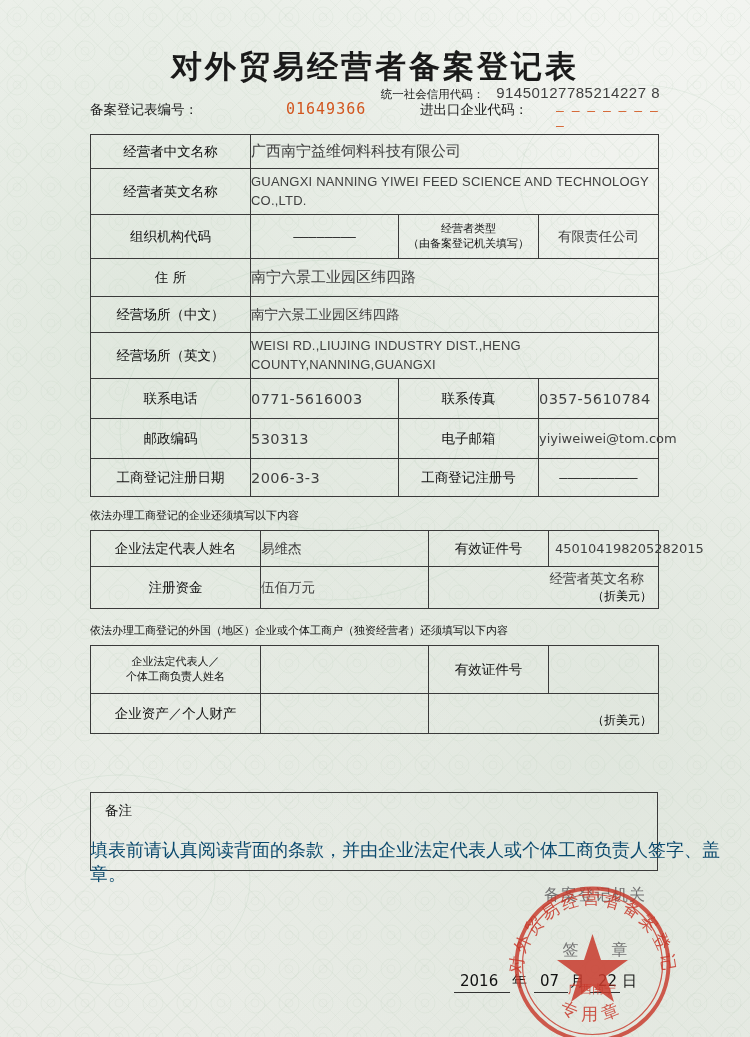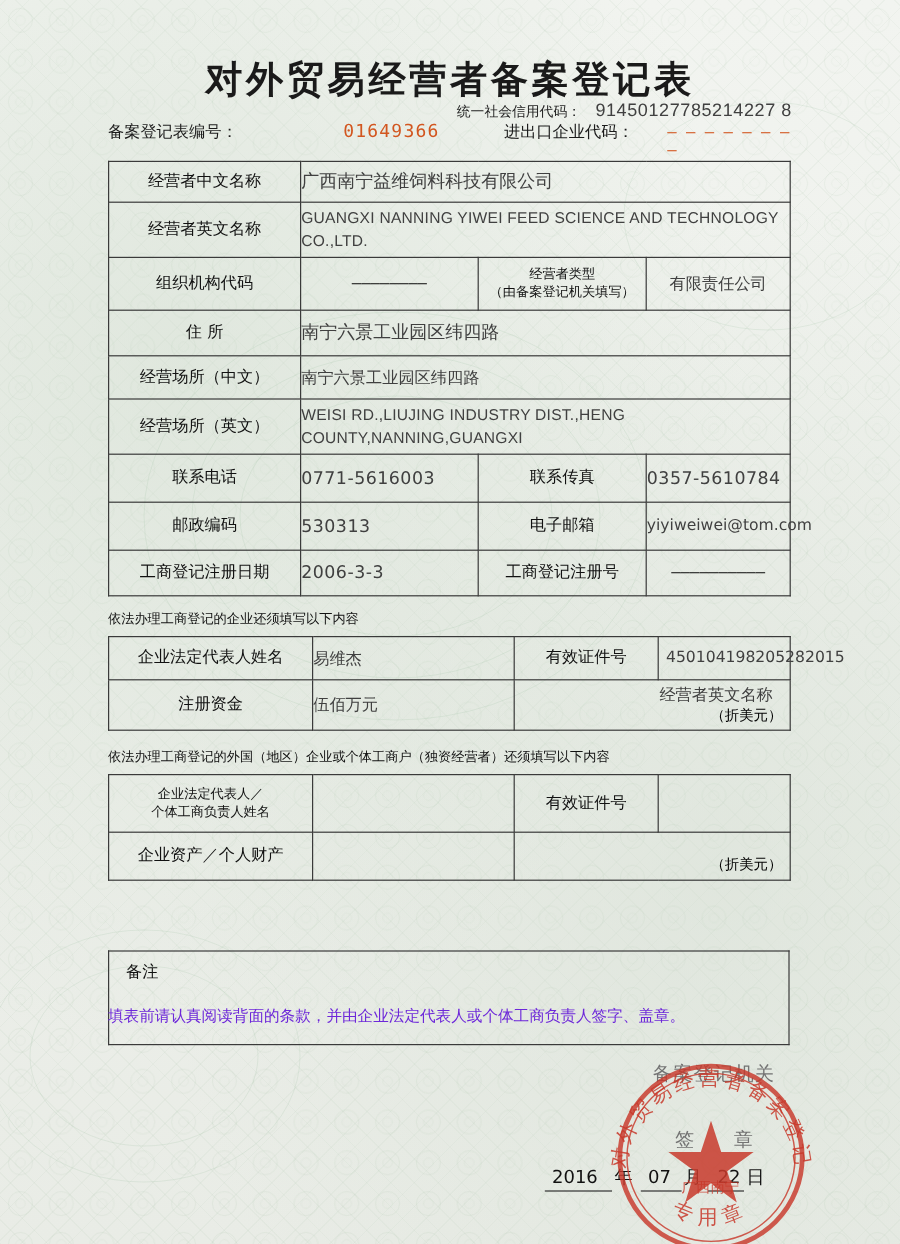--- a/index.html
+++ b/index.html
@@ -143,22 +143,22 @@
     font-family: "DejaVu Sans", sans-serif;
     font-size: 11px;
     color: #111;
   }
 
   .footer-note {
     position: absolute;
     left: 90px;
     top: 838px;
     font-family: "DejaVu Sans", sans-serif;
-    font-size: 13px;
-    color: #6d28d9;
+    font-size: 18px;
+    color: #0c4a6e;
   }
 
   .sign-block {
     position: absolute;
     left: 505px;
     top: 885px;
     width: 180px;
     text-align: center;
     font-family: "DejaVu Sans", sans-serif;
     color: #737373;

